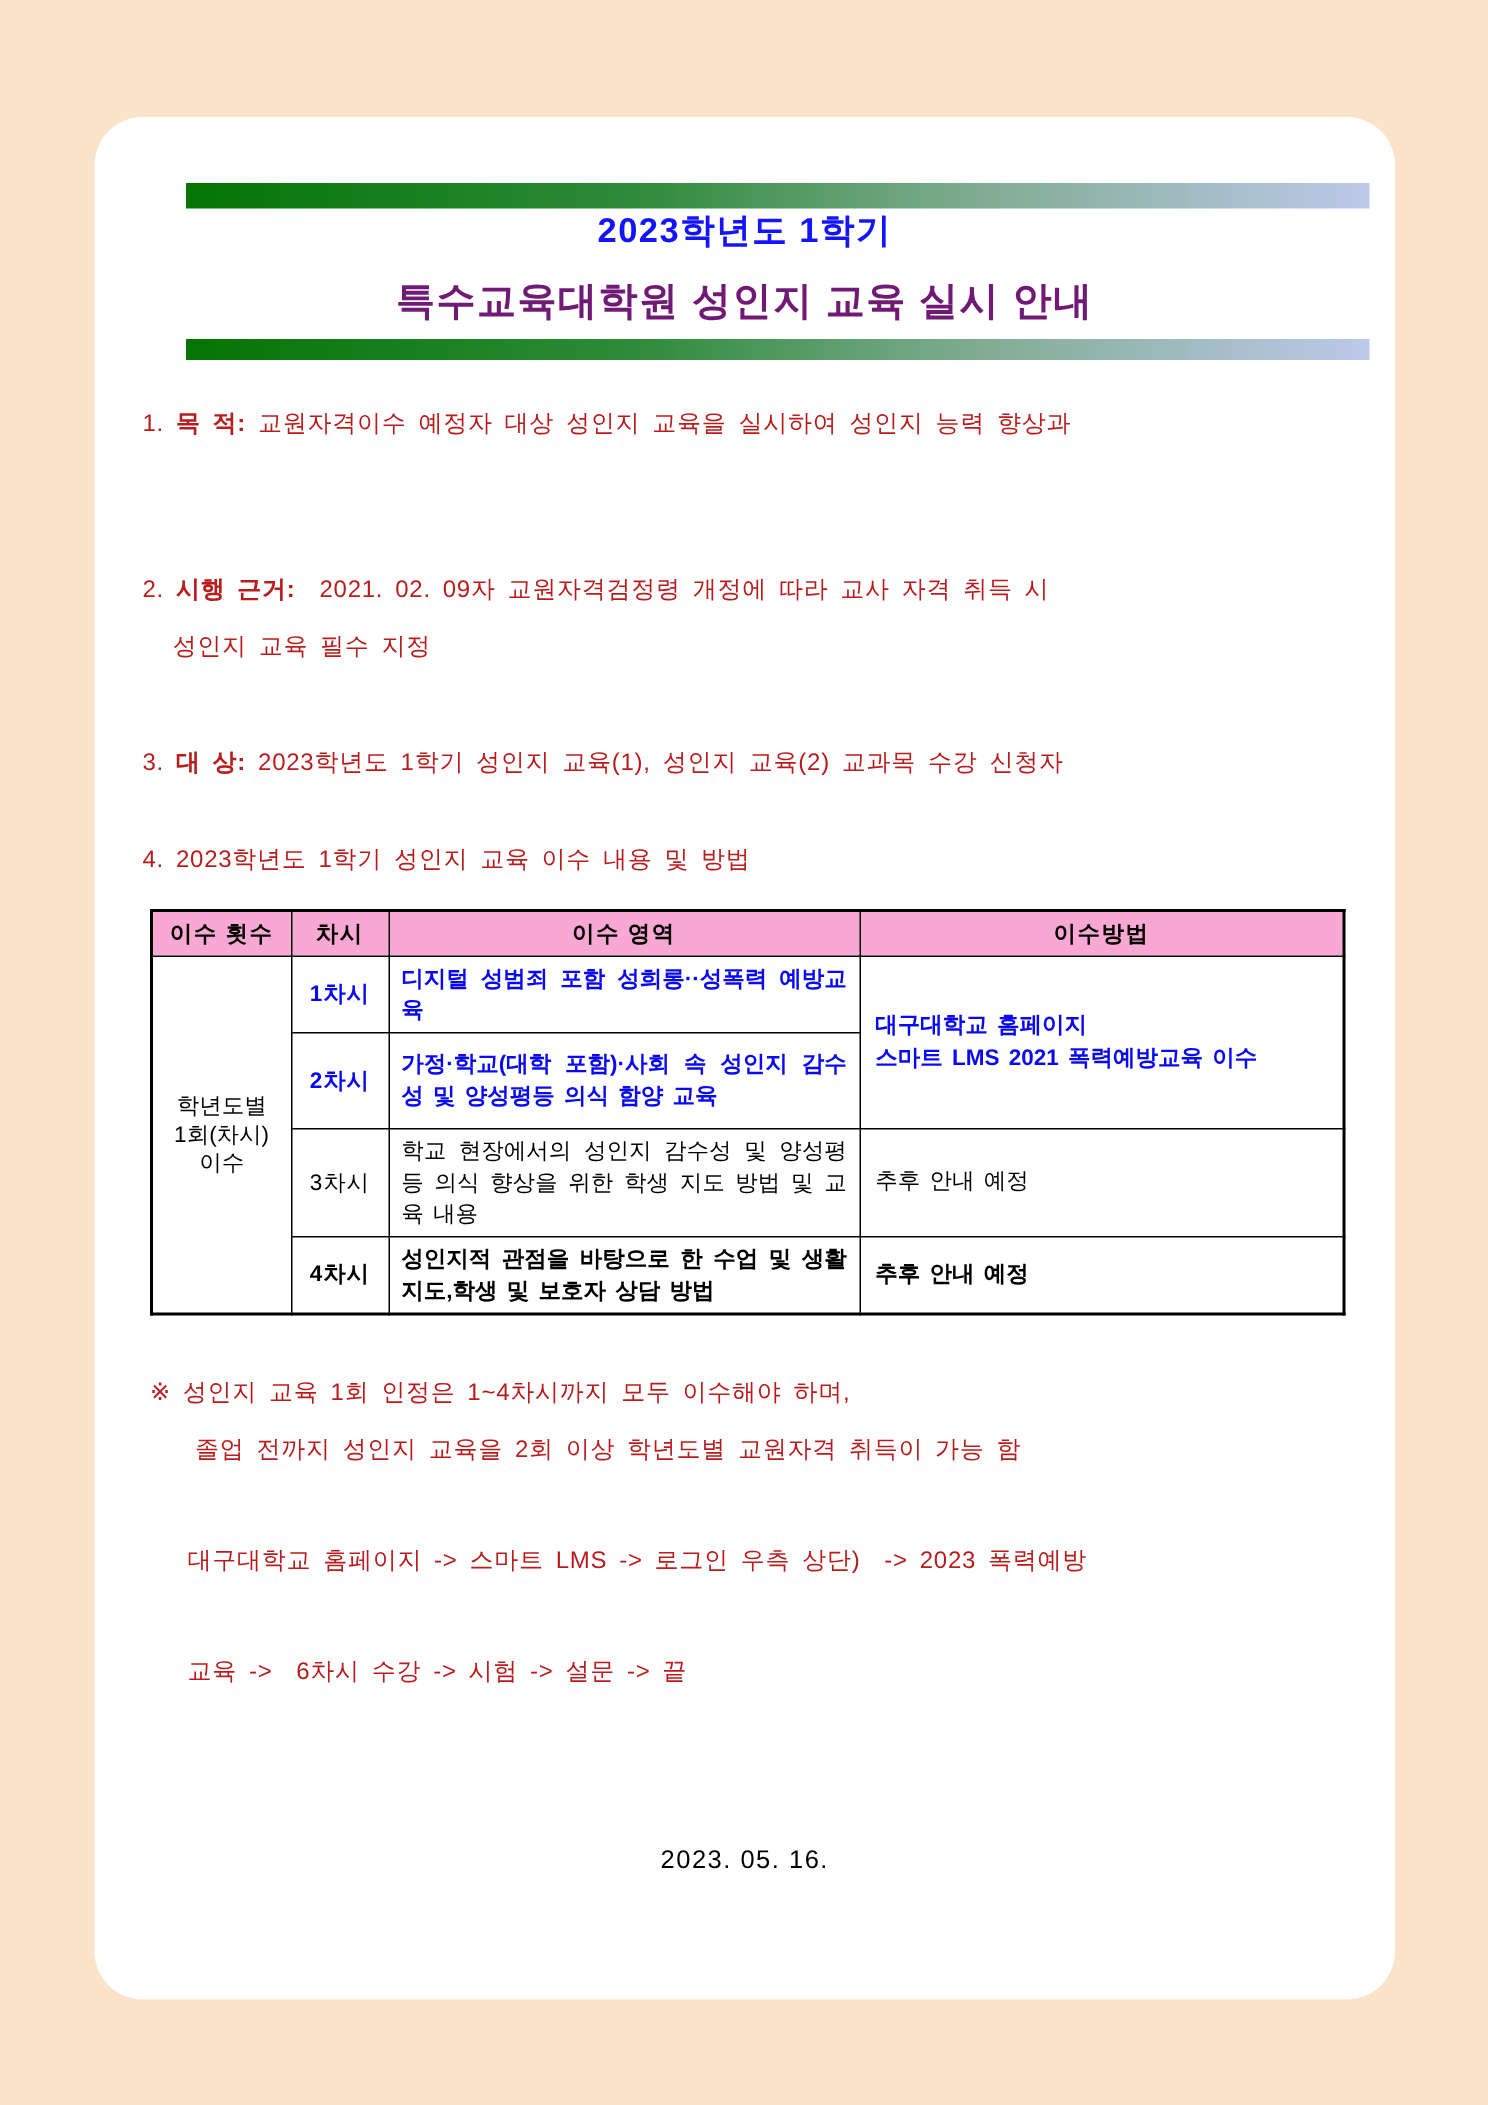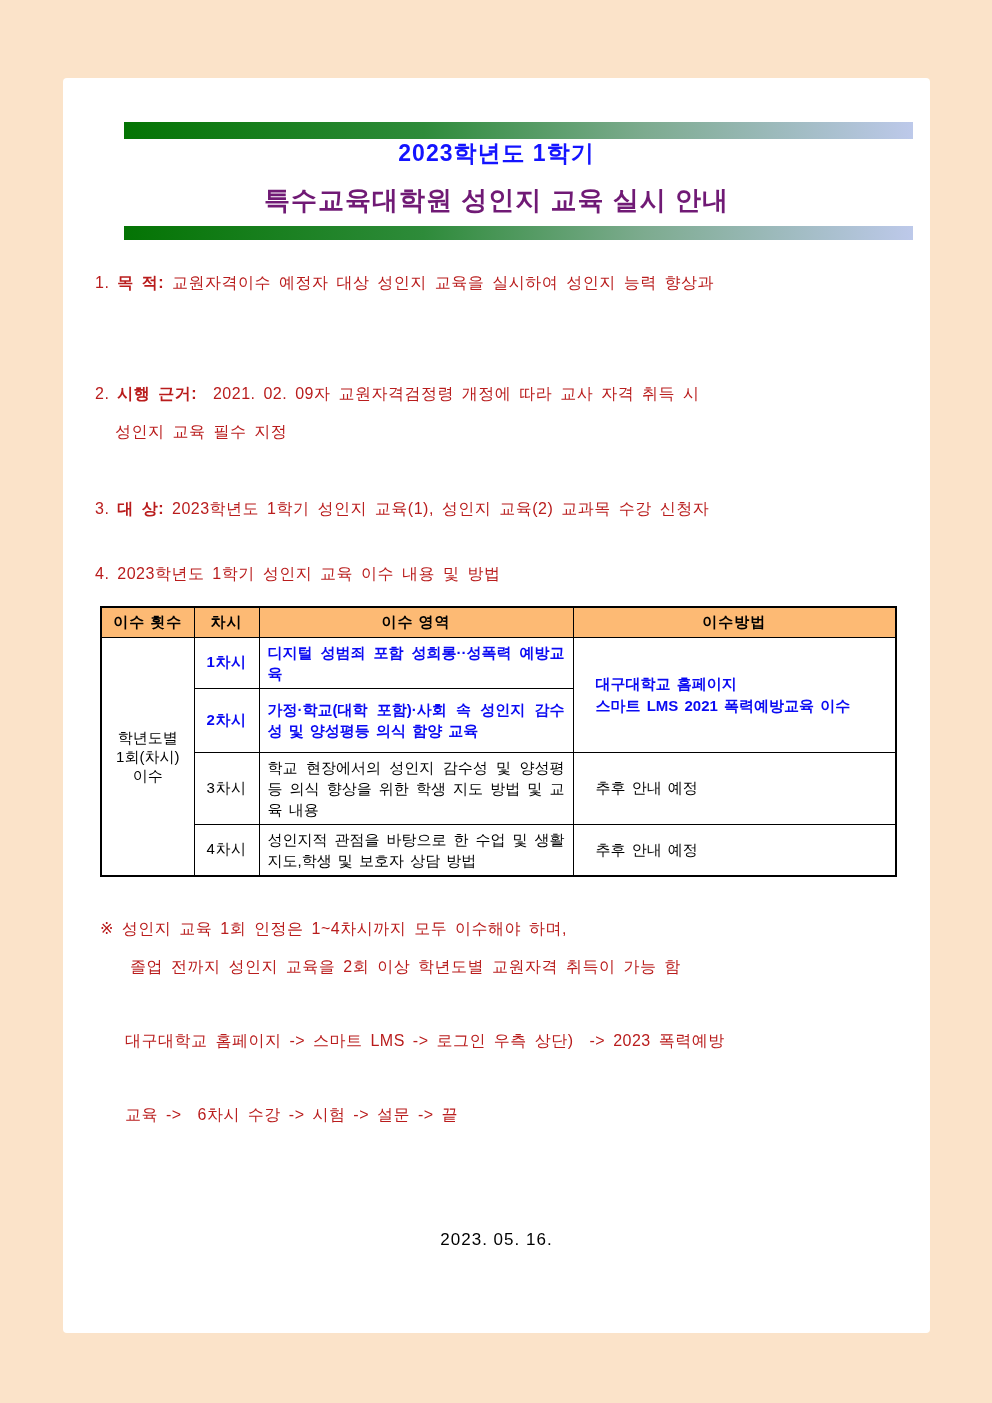--- a/index.html
+++ b/index.html
@@ -8,21 +8,21 @@
     background: #fbe3c9;
     font-family: "Liberation Sans", "DejaVu Sans", sans-serif;
     color: #000;
     position: relative;
   }
   .card {
     position: absolute;
     left: 63px; top: 78px;
     width: 867px; height: 1255px;
     background: #ffffff;
-    border-radius: 4px;
+    border-radius: 32px;
   }
   .gbar {
     position: absolute;
     left: 61px;
     width: 789px;
     background: linear-gradient(to right, #047404 0%, #2e8b3a 38%, #7dab8f 66%, #bdc9ea 100%);
   }
   .gbar.top { top: 44px; height: 17px; }
   .gbar.bottom { top: 148px; height: 14px; }
   .title1 {
@@ -79,21 +79,21 @@
     border-collapse: collapse;
     table-layout: fixed;
     font-size: 15px;
   }
   table.edu th, table.edu td {
     border: 1px solid #000;
     vertical-align: middle;
   }
   table.edu { border: 2px solid #000; }
   table.edu th {
-    background: #fdba74;
+    background: #f9a8d4;
     font-weight: bold;
     text-align: center;
     height: 30px;
     letter-spacing: 1px;
   }
   td.c1 {
     text-align: center;
     line-height: 19px;
     font-size: 15px;
   }
@@ -102,28 +102,28 @@
     letter-spacing: 0.5px;
   }
   td.area {
     text-align: justify;
     word-break: break-all;
     padding: 4px 8px;
     line-height: 21px;
     word-spacing: 2px;
   }
   td.method {
-    padding: 4px 22px;
+    padding: 4px 10px;
     line-height: 22px;
     word-spacing: 2px;
   }
   tr.r1 { height: 46px; }
   tr.r2 { height: 64px; }
   tr.r3 { height: 66px; }
-  tr.r4 { height: 48px; }
+  tr.r4 { height: 48px; font-weight: bold; }
   .blue { color: #0a0af2; font-weight: bold; }
 </style>
 </head>
 <body>
 
 <div class="card">
 
   <div class="gbar top"></div>
   <div class="title1">2023학년도 1학기</div>
   <div class="title2">특수교육대학원 성인지 교육 실시 안내</div>

